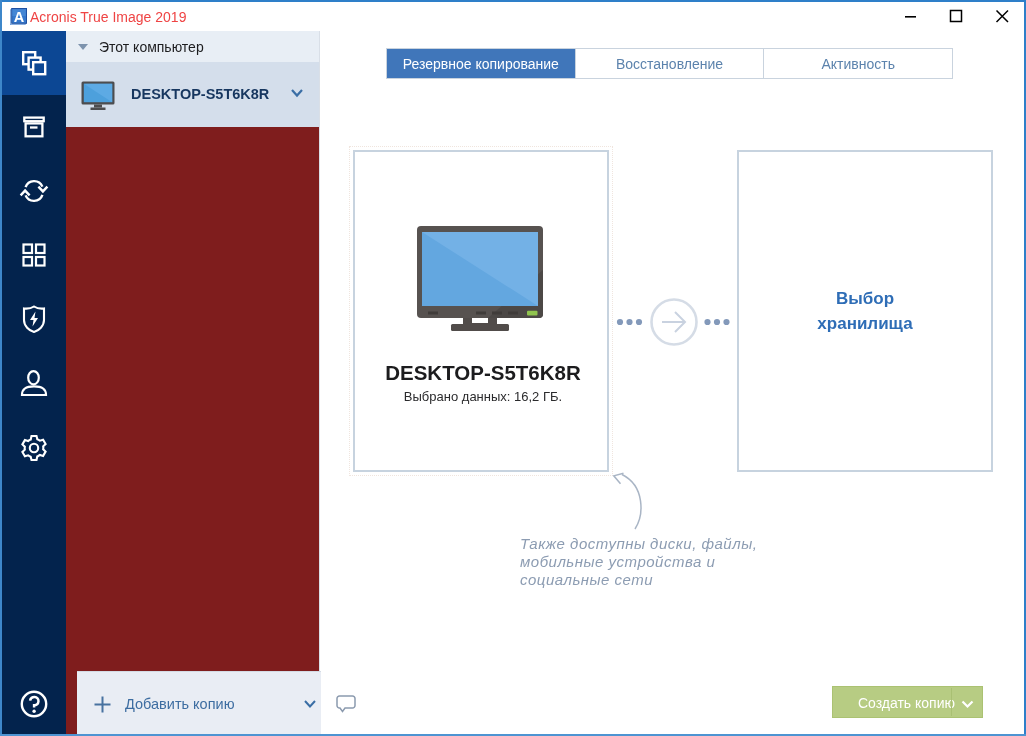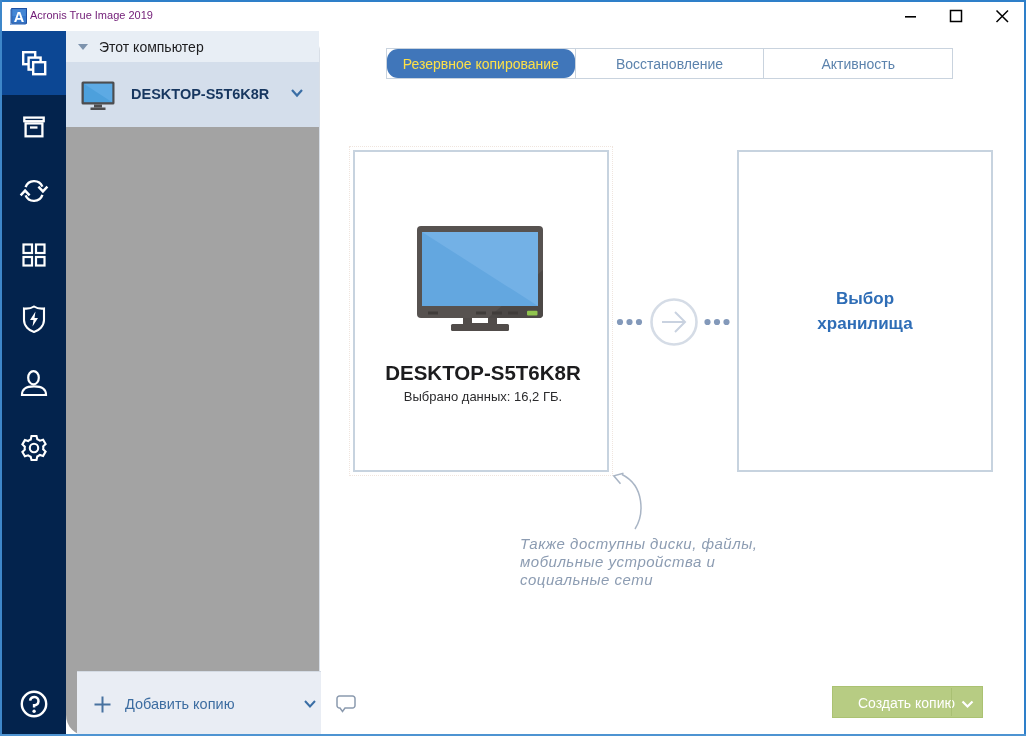--- a/index.html
+++ b/index.html
@@ -9,49 +9,49 @@
 
   
   .b-top    { position:absolute; left:0; top:0; width:1026px; height:2px; background:#2e7fc9; z-index:50; }
   .b-left   { position:absolute; left:0; top:0; width:2px; height:736px; background:#3e87ca; z-index:50; }
   .b-right  { position:absolute; right:0; top:0; width:2px; height:736px; background:#2e7fc9; z-index:50; }
   .b-bottom { position:absolute; left:0; bottom:0; width:1026px; height:2px; background:#4e94d2; z-index:50; }
 
   
   .titlebar { position:absolute; left:0; top:1px; width:1026px; height:30px; background:#fff; }
   .logo { position:absolute; left:10px; top:7px; width:17px; height:17px; }
-  .apptitle { position:absolute; left:30px; top:8px; font-size:11px; font-weight:normal; color:#701a75; letter-spacing:0px; }
+  .apptitle { position:absolute; left:30px; top:8px; font-size:14px; font-weight:normal; color:#ef4444; letter-spacing:0px; }
   .wc { position:absolute; top:0; height:30px; }
 
   
   .sidebar { position:absolute; left:0; top:31px; width:66px; height:705px; background:#03234d; }
   .nav { position:absolute; left:1px; width:65px; height:64px; display:flex; align-items:center; justify-content:center; }
   .nav.active { background:#0c4794; }
 
   
-  .panel { position:absolute; left:66px; top:31px; width:254px; height:705px; background:#a3a3a3; border-right:1px solid #d9dfe7;border-radius:21px; }
+  .panel { position:absolute; left:66px; top:31px; width:254px; height:705px; background:#7f1d1d; border-right:1px solid #d9dfe7; }
   .phead { position:absolute; left:0; top:0; width:100%; height:31px; background:#e8eef5; }
   .phead .tri { position:absolute; left:12px; top:13px; width:0; height:0; border-left:5px solid transparent; border-right:5px solid transparent; border-top:6px solid #7d93ad; }
   .phead .txt { position:absolute; left:33px; top:8px; font-size:14px; color:#1d1d1f; }
   .prow { position:absolute; left:0; top:31px; width:100%; height:65px; background:#d4deeb; }
   .prow .name { position:absolute; left:65px; top:24px; font-size:14.5px; font-weight:bold; color:#16365f; letter-spacing:0px; }
   .prow .chev { position:absolute; right:15px; top:26px; }
   .pbottom { position:absolute; left:11px; bottom:1px; width:100%; height:64px; background:#e9edf4; border-top:1px solid #d4dbe4; }
   .pbottom .plus { position:absolute; left:17px; top:24px; }
   .pbottom .txt { position:absolute; left:48px; top:24px; font-size:14.5px; color:#3d6da1; }
   .pbottom .chev { position:absolute; right:13px; top:27px; }
 
   
   .main { position:absolute; left:321px; top:31px; width:704px; height:704px; background:#fff; }
 
   
   .tabs { position:absolute; left:65px; top:17px; width:567px; height:31px; display:flex; border:1px solid #c9d3de; }
   .tab { flex:1; display:flex; align-items:center; justify-content:center; font-size:14px; color:#5c83ad; background:#fff; border-left:1px solid #c9d3de; }
   .tab:first-child { border-left:none; }
-  .tab.active { background:#4076ba; color:#fde047;border-radius:11px; }
+  .tab.active { background:#4076ba; color:#ffffff; }
 
   
   .boxL { position:absolute; left:32px; top:119px; width:256px; height:322px; border:2px solid #c7d3df; background:#fff; outline:1px dotted #f0e5de; outline-offset:3px; }
   .boxR { position:absolute; left:416px; top:119px; width:256px; height:322px; border:2px solid #c7d3df; background:#fff; }
   .boxR .t { position:absolute; left:0; right:0; top:134px; text-align:center; font-size:17px; font-weight:bold; color:#2e6db6; line-height:25px; }
 
   .deskname { position:absolute; left:0; width:256px; text-align:center; top:209px; font-size:20.5px; font-weight:bold; color:#1c1c1e; letter-spacing:0px; }
   .desksub  { position:absolute; left:0; width:256px; text-align:center; top:237px; font-size:13px; color:#2b2b2d; }
 
   

